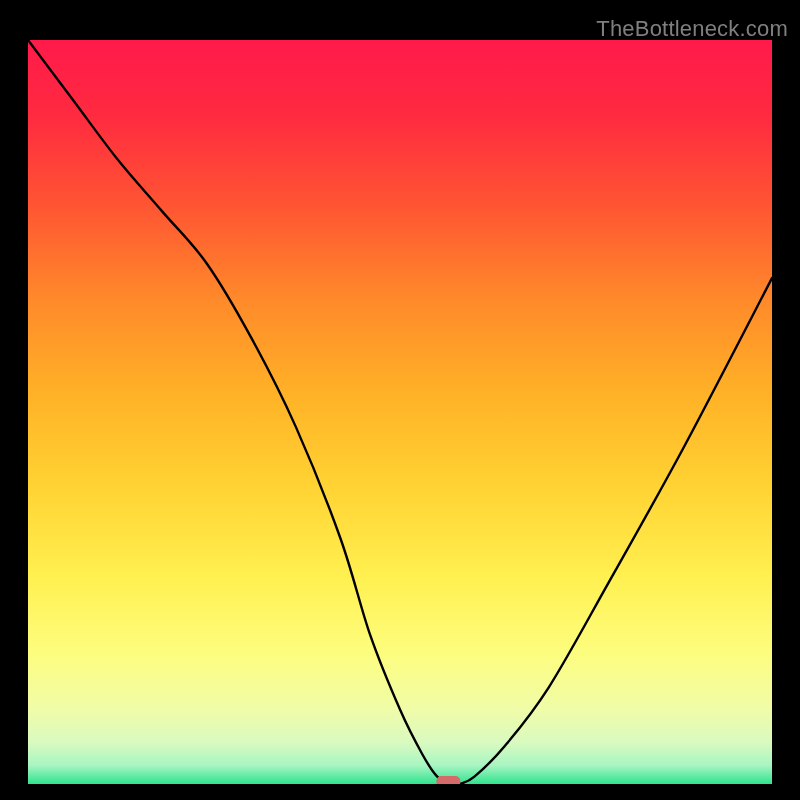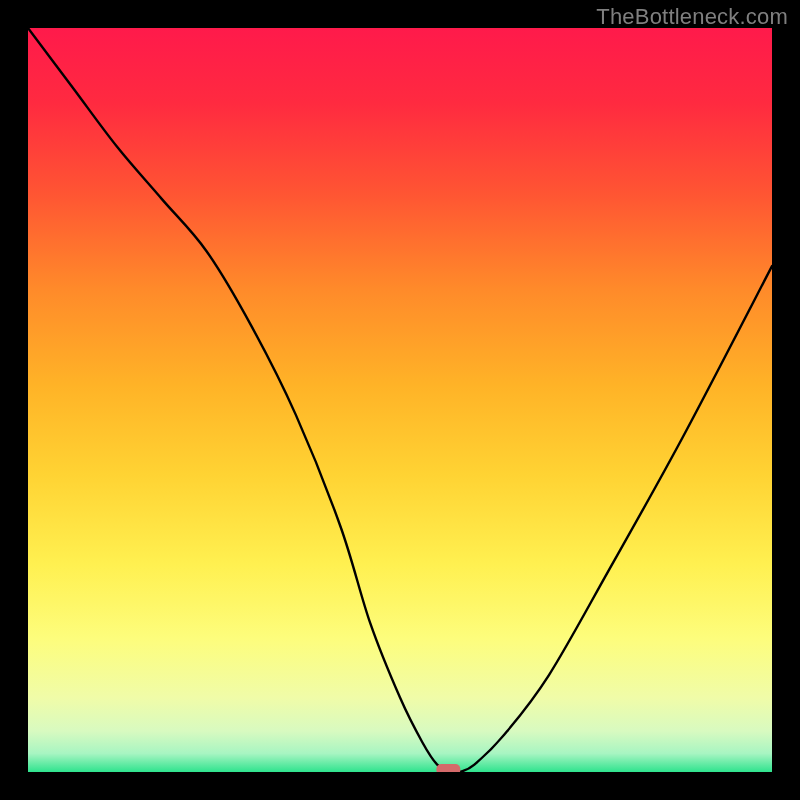--- a/index.html
+++ b/index.html
@@ -9,20 +9,21 @@
     height: 800px;
     background: #000;
     overflow: hidden;
     font-family: Arial, Helvetica, sans-serif;
   }
   .frame {
     position: relative;
     width: 800px;
     height: 652px;
     background: #000;
+    margin-top: 12px;
   }
   .watermark {
     position: absolute;
     top: 4px;
     right: 12px;
     color: #7f7f7f;
     font-size: 22px;
     font-weight: 400;
     z-index: 10;
     letter-spacing: 0.2px;

